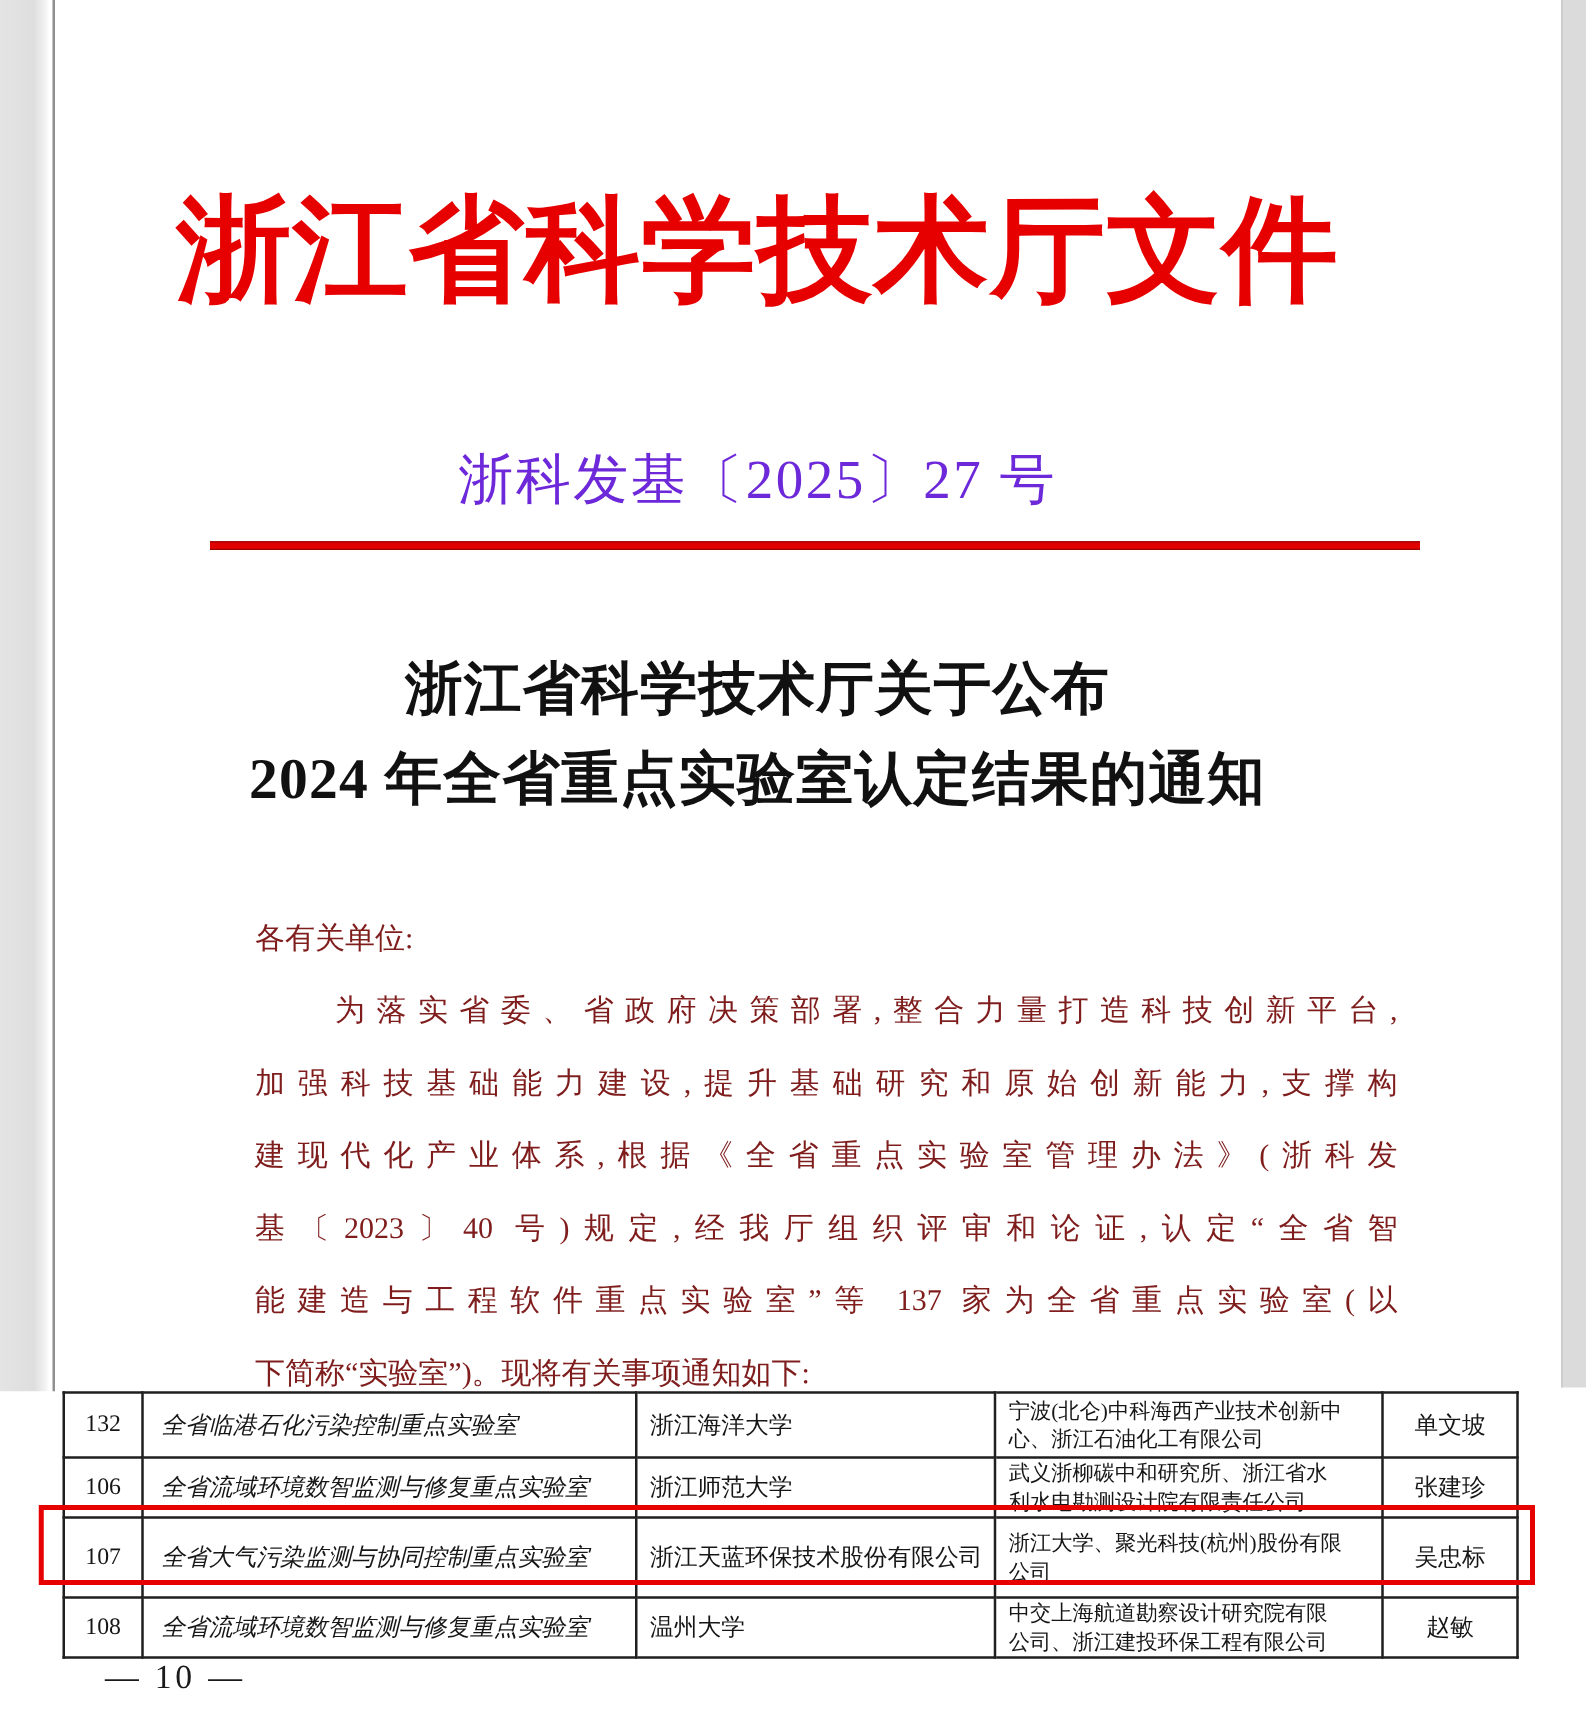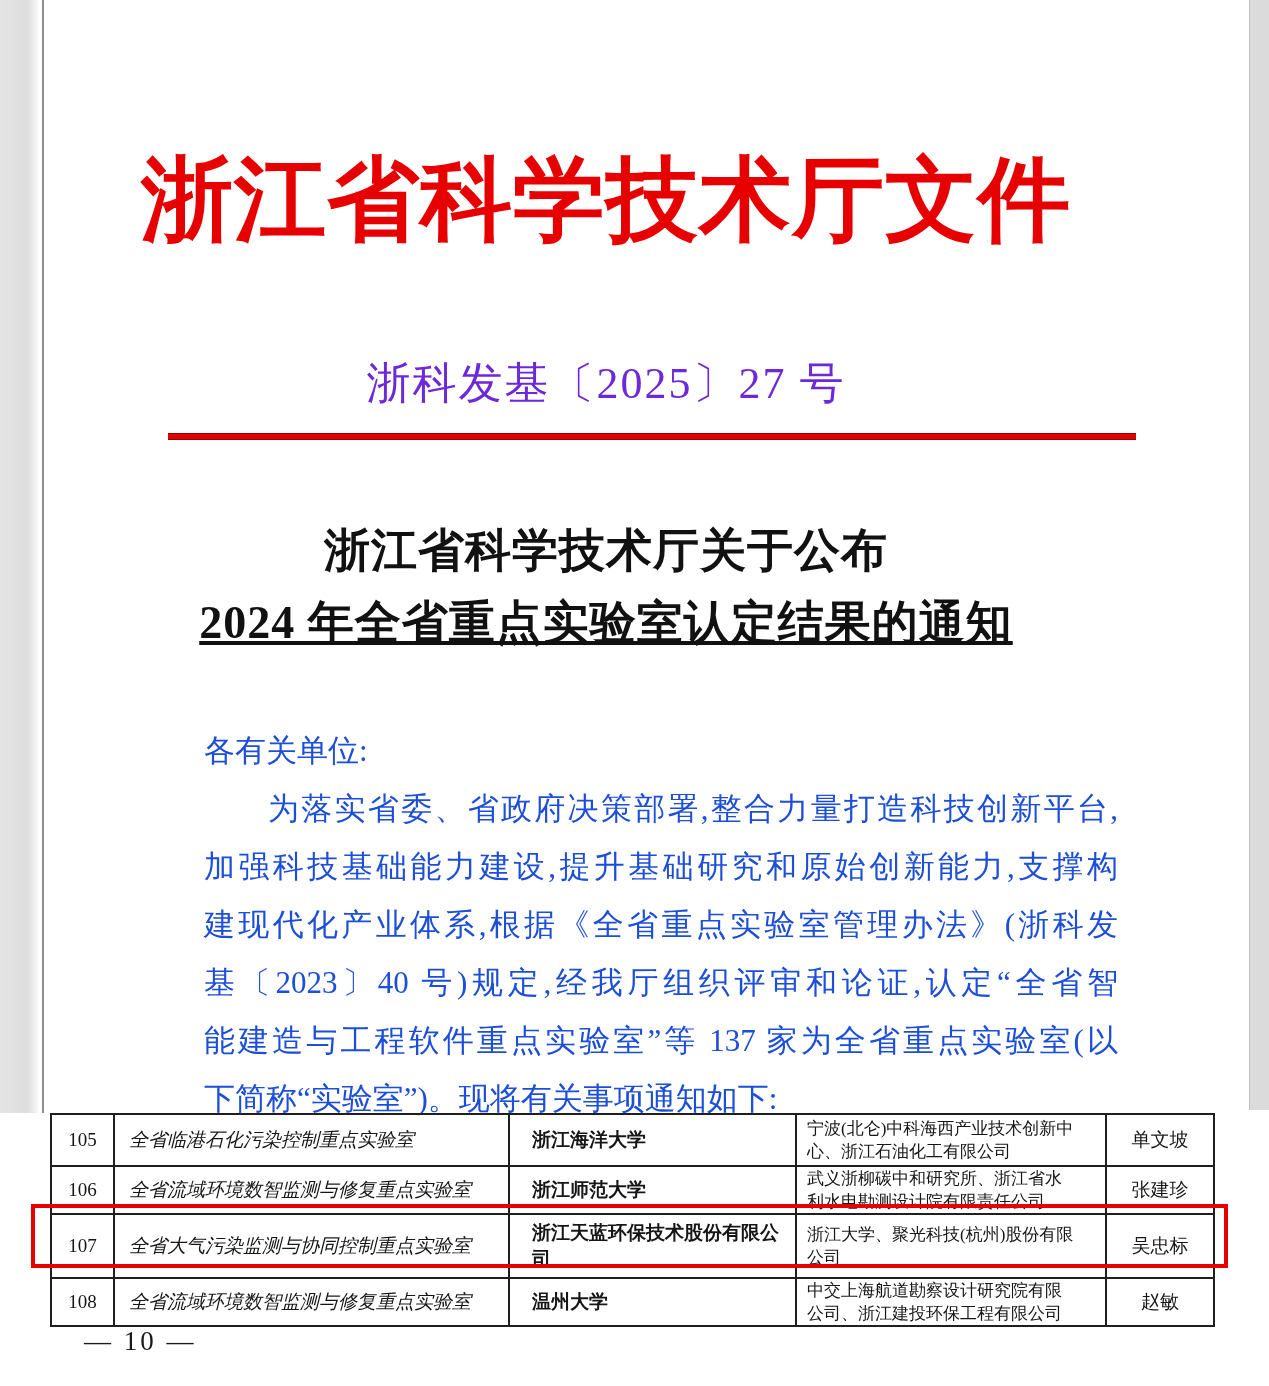--- a/index.html
+++ b/index.html
@@ -41,25 +41,25 @@
     color: #6d28d9;
     letter-spacing: 2px;
   }
   .red-rule {
     position: absolute; left: 168px; top: 433px; width: 968px; height: 7px;
     background: #e00000;
     border-top: 1px solid #990000;
     border-bottom: 1px solid #990000;
   }
   .subtitle-1 { top: 520px; font-size: 46px; font-weight: 700; letter-spacing: 1px; }
-  .subtitle-2 { top: 592px; font-size: 46px; font-weight: 700; letter-spacing: 1px; text-decoration: underline; }
+  .subtitle-2 { top: 592px; font-size: 46px; font-weight: 700; letter-spacing: 1px; }
 
   .body-text {
     position: absolute; left: 204px; top: 722px; width: 914px;
-    font-size: 31px; line-height: 58px; color: #1d4ed8;
+    font-size: 24px; line-height: 58px; color: #7f1d1d;
   }
   .body-line { width: 100%; }
   .body-line.justify { text-align: justify; text-align-last: justify; }
   .body-line.indent { text-indent: 64px; }
 
   
   .page-table {
     position: absolute; left: 50px; top: 1113px; width: 1163px;
     border-collapse: collapse; table-layout: fixed;
     font-family: "Liberation Serif", "DejaVu Serif", serif;
@@ -71,21 +71,21 @@
     vertical-align: middle;
     overflow: hidden;
   }
   .col-no      { width: 63px; }
   .col-lab     { width: 395px; }
   .col-host    { width: 287px; }
   .col-partner { width: 310px; }
   .col-person  { width: 108px; }
   td.cell-no      { text-align: center; }
   td.cell-lab     { padding-left: 14px; padding-right: 25px; font-style: italic; }
-  td.cell-host    { padding-left: 22px; padding-right: 6px; font-weight: bold; }
+  td.cell-host    { padding-left: 10px; padding-right: 6px; }
   td.cell-partner { padding-left: 10px; padding-right: 28px; font-size: 17px; line-height: 23px; }
   td.cell-person  { text-align: center; }
   tr.r0 { height: 52px; }
   tr.r1 { height: 47px; }
   tr.r2 { height: 64px; }
   tr.r3 { height: 48px; }
 
   .highlight-box {
     position: absolute; left: 31px; top: 1204px; width: 1197px; height: 64px;
     border: 4px solid #e60000;
@@ -126,21 +126,21 @@
 <table class="page-table">
   <colgroup>
     <col class="col-no">
       <col class="col-lab">
       <col class="col-host">
       <col class="col-partner">
       <col class="col-person">
   </colgroup>
   <tbody>
     <tr class="r0">
-      <td class="cell-no">105</td>
+      <td class="cell-no">132</td>
       <td class="cell-lab">全省临港石化污染控制重点实验室</td>
       <td class="cell-host">浙江海洋大学</td>
       <td class="cell-partner">宁波(北仑)中科海西产业技术创新中心、浙江石油化工有限公司</td>
       <td class="cell-person">单文坡</td>
     </tr>
     <tr class="r1">
       <td class="cell-no">106</td>
       <td class="cell-lab">全省流域环境数智监测与修复重点实验室</td>
       <td class="cell-host">浙江师范大学</td>
       <td class="cell-partner">武义浙柳碳中和研究所、浙江省水利水电勘测设计院有限责任公司</td>

